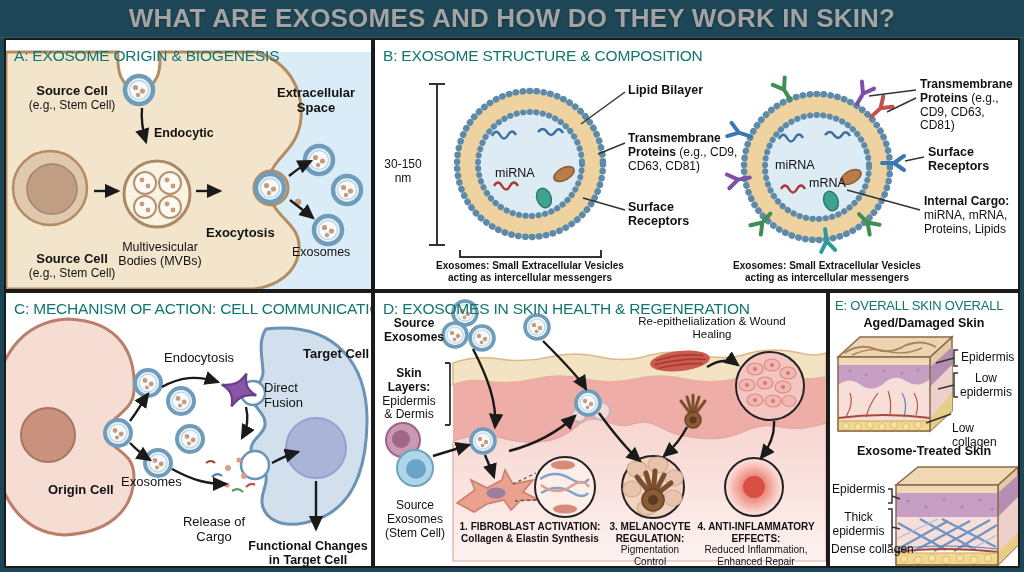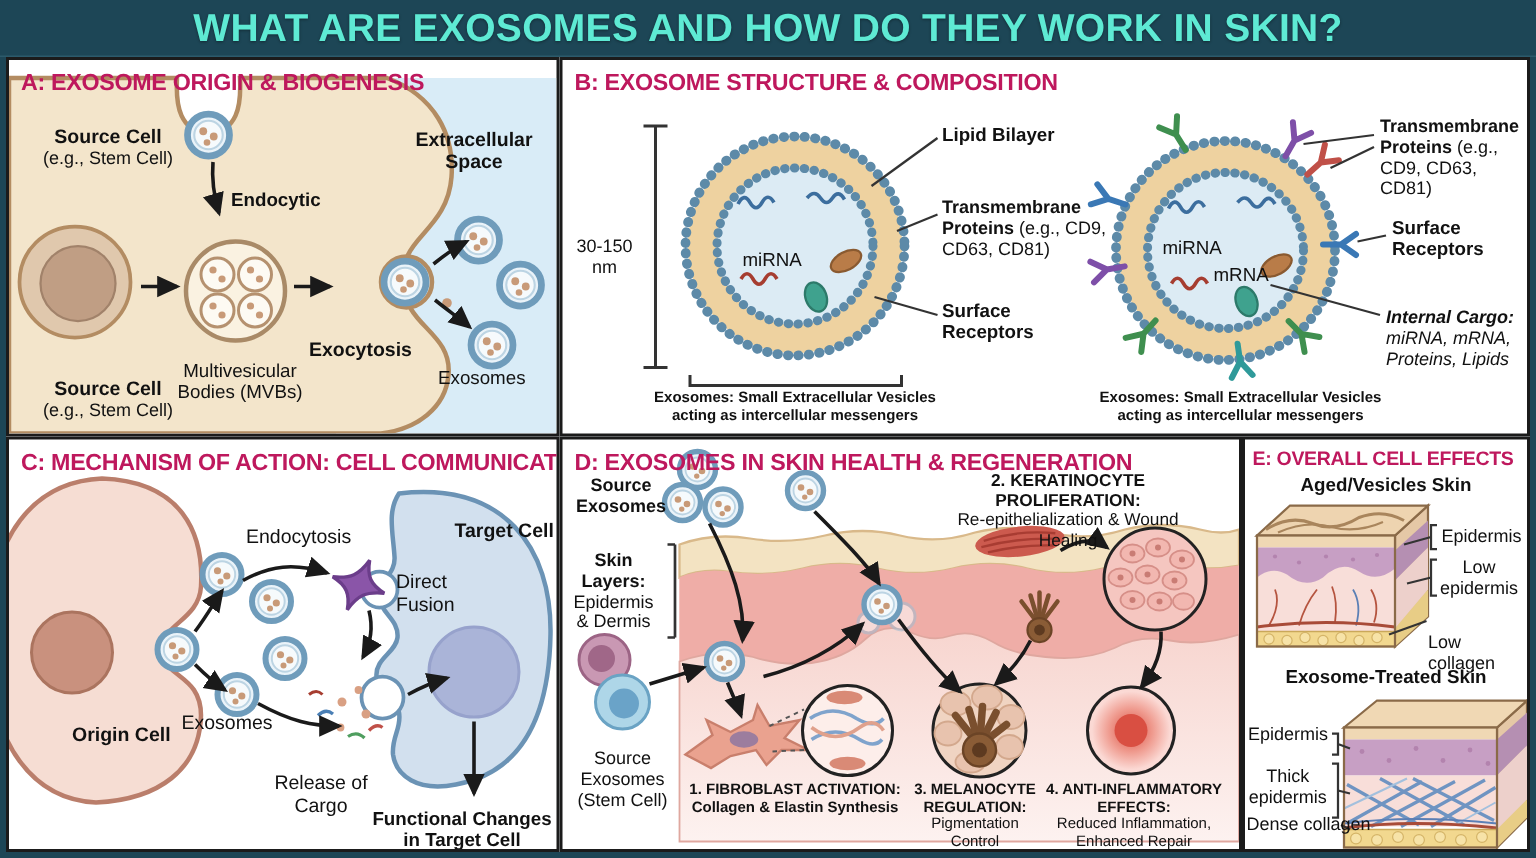--- a/index.html
+++ b/index.html
@@ -1,26 +1,26 @@
 <!DOCTYPE html>
 <html><head>
 <meta charset="utf-8">
 <style>
   html,body{margin:0;padding:0;}
   body{font-family:"Liberation Sans","DejaVu Sans",sans-serif;background:#10303c;}
   #stage{position:relative;width:1024px;height:572px;background:#1d4656;overflow:hidden;}
   #titlebar{position:absolute;left:0;top:0;width:1024px;height:37px;display:flex;align-items:center;justify-content:center;background:#1d4656;border-bottom:1px solid #2c5a6b;}
-  #titlebar .t{color:#5eead4;font-weight:bold;font-size:26px;letter-spacing:.2px;text-shadow:0 1px 2px rgba(0,0,0,.4);}
+  #titlebar .t{color:#a3a3a3;font-weight:bold;font-size:26px;letter-spacing:.2px;text-shadow:0 1px 2px rgba(0,0,0,.4);}
   .panel{position:absolute;background:#fff;border:2px solid #1b1b1b;box-sizing:border-box;overflow:hidden;}
   #pA{left:4px;top:38px;width:369px;height:253px;}
   #pB{left:373px;top:38px;width:647px;height:253px;}
   #pC{left:4px;top:291px;width:369px;height:277px;}
   #pD{left:373px;top:291px;width:455px;height:277px;}
   #pE{left:828px;top:291px;width:192px;height:277px;}
-  .phead{position:absolute;left:8px;top:7px;font-weight:bold;color:#be185d;font-size:15.5px;letter-spacing:-.2px;white-space:nowrap;z-index:5;}
+  .phead{position:absolute;left:8px;top:7px;font-weight:normal;color:#0f766e;font-size:15.5px;letter-spacing:-.2px;white-space:nowrap;z-index:5;}
   .lbl{position:absolute;color:#111;z-index:4;line-height:1.15;}
   .pre{white-space:pre-line;}
   .b{font-weight:bold;}
   .ctr{text-align:center;}
   .rgt{text-align:right;}
   svg{position:absolute;left:0;top:0;}
   .f12{font-size:12px;} .f125{font-size:12.5px;} .f13{font-size:13px;} .f11{font-size:10px;} .f115{font-size:11.5px;}
 </style>
 </head>
 <body>
@@ -161,21 +161,21 @@
     <div class="lbl b f125 pre" style="left:253px;top:160px;">Surface
 Receptors</div>
     <div class="lbl f125" style="left:120px;top:126px;">miRNA</div>
     <div class="lbl ctr b f11 pre" style="left:45px;top:220px;width:220px;">Exosomes: Small Extracellular Vesicles
 acting as intercellular messengers</div>
     <div class="lbl f12" style="left:545px;top:38px;width:96px;">
       <span class="b">Transmembrane Proteins</span> <span>(e.g., CD9, CD63, CD81)</span>
     </div>
     <div class="lbl b f125 pre" style="left:553px;top:105px;">Surface
 Receptors</div>
-    <div class="lbl f12" style="left:549px;top:165px;width:94px;font-style:italic;">
+    <div class="lbl f12" style="left:549px;top:155px;width:94px;">
       <div class="b">Internal Cargo:</div>
       <div class="pre">miRNA, mRNA,
 Proteins, Lipids</div>
     </div>
     <div class="lbl f125" style="left:400px;top:118px;">miRNA</div>
     <div class="lbl f125" style="left:434px;top:136px;">mRNA</div>
     <div class="lbl ctr b f11 pre" style="left:342px;top:220px;width:220px;">Exosomes: Small Extracellular Vesicles
 acting as intercellular messengers</div>
   </div>
 
@@ -386,21 +386,20 @@
         <path d="M224,120 C240,142 254,158 265,168" marker-end="url(#mD)"></path>
         <path d="M312,134 C306,146 297,156 289,163" marker-end="url(#mD)"></path>
         <path d="M332,74 C345,66 355,66 363,72" marker-end="url(#mD)"></path>
         <path d="M399,128 C400,144 393,156 386,165" marker-end="url(#mD)"></path>
       </g>
     </svg>
     <div class="phead">D: EXOSOMES IN SKIN HEALTH &amp; REGENERATION</div>
     <div class="lbl ctr b f12 pre" style="left:8px;top:24px;width:62px;">Source
 Exosomes</div>
     <div class="lbl ctr f115" style="left:237px;top:22px;width:200px;">
-      <div class="b pre">2. KERATINOCYTE PROLIFERATION:</div>
       <div class="pre">Re-epithelialization &amp; Wound
 Healing</div>
     </div>
     <div class="lbl ctr f12" style="left:0px;top:74px;width:68px;">
       <div class="b">Skin Layers:</div>
       <div class="pre">Epidermis
 &amp; Dermis</div>
     </div>
     <div class="lbl ctr f12 pre" style="left:6px;top:206px;width:68px;">Source
 Exosomes
@@ -514,22 +513,22 @@
             <circle cx="158" cy="265" r="3.6"></circle>
         </g>
         <rect x="66" y="192" width="102" height="80" fill="none" stroke="#8a6a48" stroke-width="1.5"></rect>
       </g>
       <g stroke="#333" stroke-width="1.5" fill="none">
         <path d="M58,196 L62,196 L62,210 L58,210 M62,203 L70,206"></path>
         <path d="M58,216 L62,216 L62,252 L58,252 M62,234 L70,236"></path>
         <path d="M64,257 L70,260"></path>
       </g>
     </svg>
-    <div class="phead" style="font-size:13px;left:5px;top:5px;">E: OVERALL CELL EFFECTS</div>
-    <div class="lbl ctr b f125" style="left:18px;top:23px;width:152px;">Aged/Vesicles Skin</div>
+    <div class="phead" style="font-size:13px;left:5px;top:5px;">E: OVERALL SKIN OVERALL</div>
+    <div class="lbl ctr b f125" style="left:18px;top:23px;width:152px;">Aged/Damaged Skin</div>
     <div class="lbl f12" style="left:131px;top:58px;">Epidermis</div>
     <div class="lbl ctr f12 pre" style="left:128px;top:79px;width:56px;">Low
 epidermis</div>
     <div class="lbl f12" style="left:122px;top:129px;">Low collagen</div>
     <div class="lbl ctr b f125" style="left:8px;top:151px;width:172px;">Exosome-Treated Skin</div>
     <div class="lbl rgt f12" style="left:2px;top:190px;width:53px;">Epidermis</div>
     <div class="lbl ctr f12 pre" style="left:2px;top:218px;width:53px;">Thick
 epidermis</div>
     <div class="lbl f12" style="left:1px;top:250px;">Dense collagen</div>
   </div>

